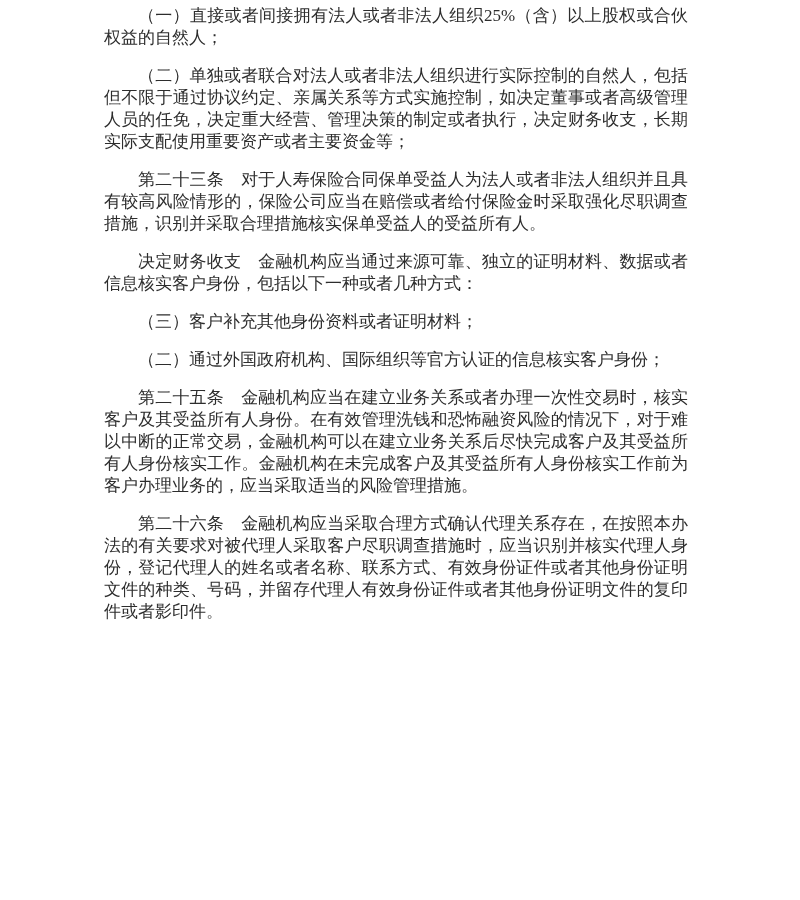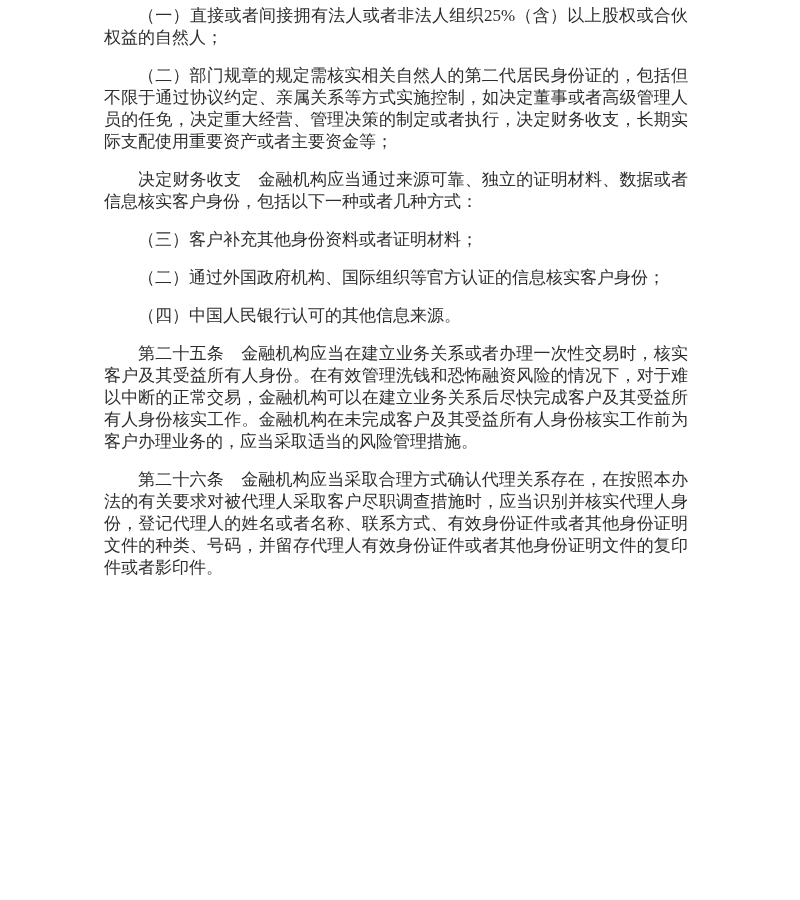--- a/index.html
+++ b/index.html
@@ -30,20 +30,20 @@
   }
   .para:last-child {
     margin-bottom: 0;
   }
 </style>
 </head>
 <body>
 
 <div class="page">
   <p class="para">（一）直接或者间接拥有法人或者非法人组织25%（含）以上股权或合伙权益的自然人；</p>
-  <p class="para">（二）部门规章的规定需核实相关自然人的第二代居民身份证的，包括但不限于通过协议约定、亲属关系等方式实施控制，如决定董事或者高级管理人员的任免，决定重大经营、管理决策的制定或者执行，决定财务收支，长期实际支配使用重要资产或者主要资金等；</p>
+  <p class="para">（二）单独或者联合对法人或者非法人组织进行实际控制的自然人，包括但不限于通过协议约定、亲属关系等方式实施控制，如决定董事或者高级管理人员的任免，决定重大经营、管理决策的制定或者执行，决定财务收支，长期实际支配使用重要资产或者主要资金等；</p>
+  <p class="para">第二十三条　对于人寿保险合同保单受益人为法人或者非法人组织并且具有较高风险情形的，保险公司应当在赔偿或者给付保险金时采取强化尽职调查措施，识别并采取合理措施核实保单受益人的受益所有人。</p>
   <p class="para">决定财务收支　金融机构应当通过来源可靠、独立的证明材料、数据或者信息核实客户身份，包括以下一种或者几种方式：</p>
   <p class="para">（三）客户补充其他身份资料或者证明材料；</p>
   <p class="para">（二）通过外国政府机构、国际组织等官方认证的信息核实客户身份；</p>
-  <p class="para">（四）中国人民银行认可的其他信息来源。</p>
   <p class="para">第二十五条　金融机构应当在建立业务关系或者办理一次性交易时，核实客户及其受益所有人身份。在有效管理洗钱和恐怖融资风险的情况下，对于难以中断的正常交易，金融机构可以在建立业务关系后尽快完成客户及其受益所有人身份核实工作。金融机构在未完成客户及其受益所有人身份核实工作前为客户办理业务的，应当采取适当的风险管理措施。</p>
   <p class="para">第二十六条　金融机构应当采取合理方式确认代理关系存在，在按照本办法的有关要求对被代理人采取客户尽职调查措施时，应当识别并核实代理人身份，登记代理人的姓名或者名称、联系方式、有效身份证件或者其他身份证明文件的种类、号码，并留存代理人有效身份证件或者其他身份证明文件的复印件或者影印件。</p>
 </div>
 
 </body></html>

